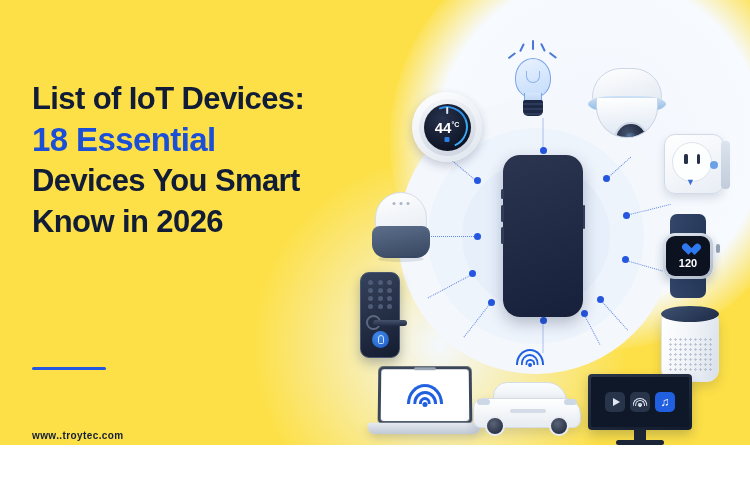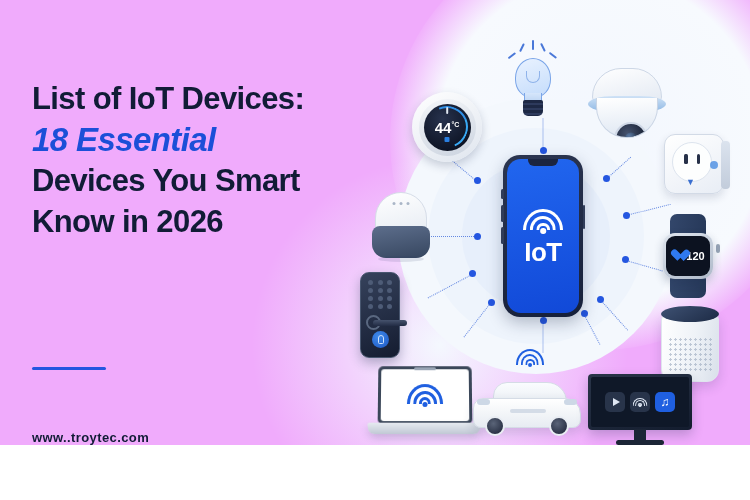--- a/index.html
+++ b/index.html
@@ -2,39 +2,39 @@
 <html><head>
 <meta charset="utf-8">
 <style>
   html,body{margin:0;padding:0;}
   body{
     width:750px;height:500px;overflow:hidden;
     background:#ffffff;
     font-family:"Liberation Sans", sans-serif;
     position:relative;
   }
-  #canvas{position:absolute;inset:0;width:750px;height:445px;overflow:hidden;background:#f0abfc;}
+  #canvas{position:absolute;inset:0;width:750px;height:445px;overflow:hidden;background:#fde047;}
 
   
   .bg-wash{position:absolute;border-radius:50%;pointer-events:none;}
   .wash-a{right:-60px;top:-70px;width:420px;height:420px;background:radial-gradient(circle,#f3f7fe 0%,#f7fafe 55%,rgba(255,255,255,0) 72%);}
   .wash-b{right:120px;bottom:-90px;width:380px;height:380px;background:radial-gradient(circle,#f4f8fe 0%,rgba(255,255,255,0) 70%);}
 
   
   .headline{position:absolute;left:32px;top:78px;width:350px;}
   .hl-line{
     font-weight:bold;font-size:31px;line-height:41px;
     letter-spacing:-0.6px;white-space:nowrap;
     font-family:"Liberation Sans", sans-serif;
   }
   .hl-dark{color:#111c36;}
-  .hl-blue{color:#1b4fd8;font-style:italic;}
+  .hl-blue{color:#1b4fd8;}
   .hl-line.big{font-size:33px;}
   .rule{position:absolute;left:32px;top:367px;width:74px;height:3px;background:#2456e0;border-radius:2px;}
-  .site{position:absolute;left:32px;top:430px;font-size:13px;font-weight:bold;color:#111c36;letter-spacing:0.4px;}
+  .site{position:absolute;left:32px;top:430px;font-size:10px;font-weight:bold;color:#111c36;letter-spacing:0.4px;}
 
   
   .ring{position:absolute;border-radius:50%;pointer-events:none;}
   .ring1{left:398px;top:98px;width:276px;height:276px;background:#f4f8fd;}
   .ring2{left:428px;top:128px;width:216px;height:216px;background:#eef4fc;}
   .ring3{left:462px;top:162px;width:148px;height:148px;background:#e7effb;}
 
   
   .ray{position:absolute;height:0;border-top:1.6px dotted #2f5fd8;opacity:.72;transform-origin:0 50%;}
   .node{position:absolute;width:7px;height:7px;border-radius:50%;background:#2456e0;}
@@ -158,21 +158,21 @@
   
   .watch{left:650px;top:214px;width:80px;height:84px;}
   .band{position:absolute;left:20px;width:36px;border-radius:7px;
     background:linear-gradient(100deg,#33476b 0%,#22335396 100%);background-color:#2c3f61;}
   .band-t{top:0;height:26px;}
   .band-b{bottom:0;height:26px;}
   .watch-case{position:absolute;left:13px;top:19px;width:50px;height:46px;border-radius:12px;
     background:linear-gradient(150deg,#dfe5ee 0%,#aeb9c9 100%);padding:3px;box-sizing:border-box;
     box-shadow:0 4px 10px rgba(25,40,75,.24);}
   .watch-face{width:100%;height:100%;border-radius:9px;background:#0c1220;
-    display:flex;flex-direction:row;align-items:center;justify-content:center;gap:2px;}
+    display:flex;flex-direction:column;align-items:center;justify-content:center;gap:2px;}
   .heart{width:13px;height:12px;position:relative;}
   .heart::before,.heart::after{content:"";position:absolute;top:0;width:6.8px;height:10.5px;border-radius:4px 4px 0 0;background:#2f79ef;}
   .heart::before{left:6px;transform:rotate(-45deg);transform-origin:0 100%;}
   .heart::after{left:6px;transform:rotate(45deg);transform-origin:100% 100%;}
   .bpm{color:#fff;font-size:11px;font-weight:bold;line-height:1;}
   .watch-crown{position:absolute;right:10px;top:30px;width:4px;height:9px;border-radius:2px;background:#97a4b6;}
 
   
   .purifier{left:658px;top:306px;width:66px;height:84px;}
   .pur-top{position:absolute;left:3px;top:0;width:58px;height:16px;border-radius:50%;
@@ -273,30 +273,20 @@
   </div>
   <div class="rule"></div>
   <div class="site">www..troytec.com</div>
 
   <div class="dev phone">
     <div class="phone-body">
       <span class="phone-btn pb1"></span>
       <span class="phone-btn pb2"></span>
       <span class="phone-btn pb3"></span>
       <span class="pb-r"></span>
-      <div class="phone-screen">
-        <div class="notch"></div>
-        <span class="wifi" style="color: rgb(255, 255, 255); width: 40px; height: 26px; display: block; position: relative; flex: 0 0 auto;">
-            <i style="width: 40px; height: 21.32px; border-width: 3.4px; top: 1.56px; box-sizing: border-box;"></i>
-            <i style="width: 26.4px; height: 14.0712px; border-width: 3.4px; top: 8.8088px; box-sizing: border-box;"></i>
-            <i style="width: 13.6px; height: 7.2488px; border-width: 3.4px; top: 15.6312px; box-sizing: border-box;"></i>
-            <span class="dot" style="width: 5.6px; height: 5.6px; bottom: 0px;"></span>
-          </span>
-        <div class="iot-label">IoT</div>
-      </div>
     </div>
   </div>
 
   <div class="dev thermo">
     <div class="thermo-outer">
       <div class="thermo-mid">
         <div class="thermo-face">
           <div class="thermo-arc"></div>
           <div class="thermo-tick"></div>
           <div class="thermo-sq"></div>

